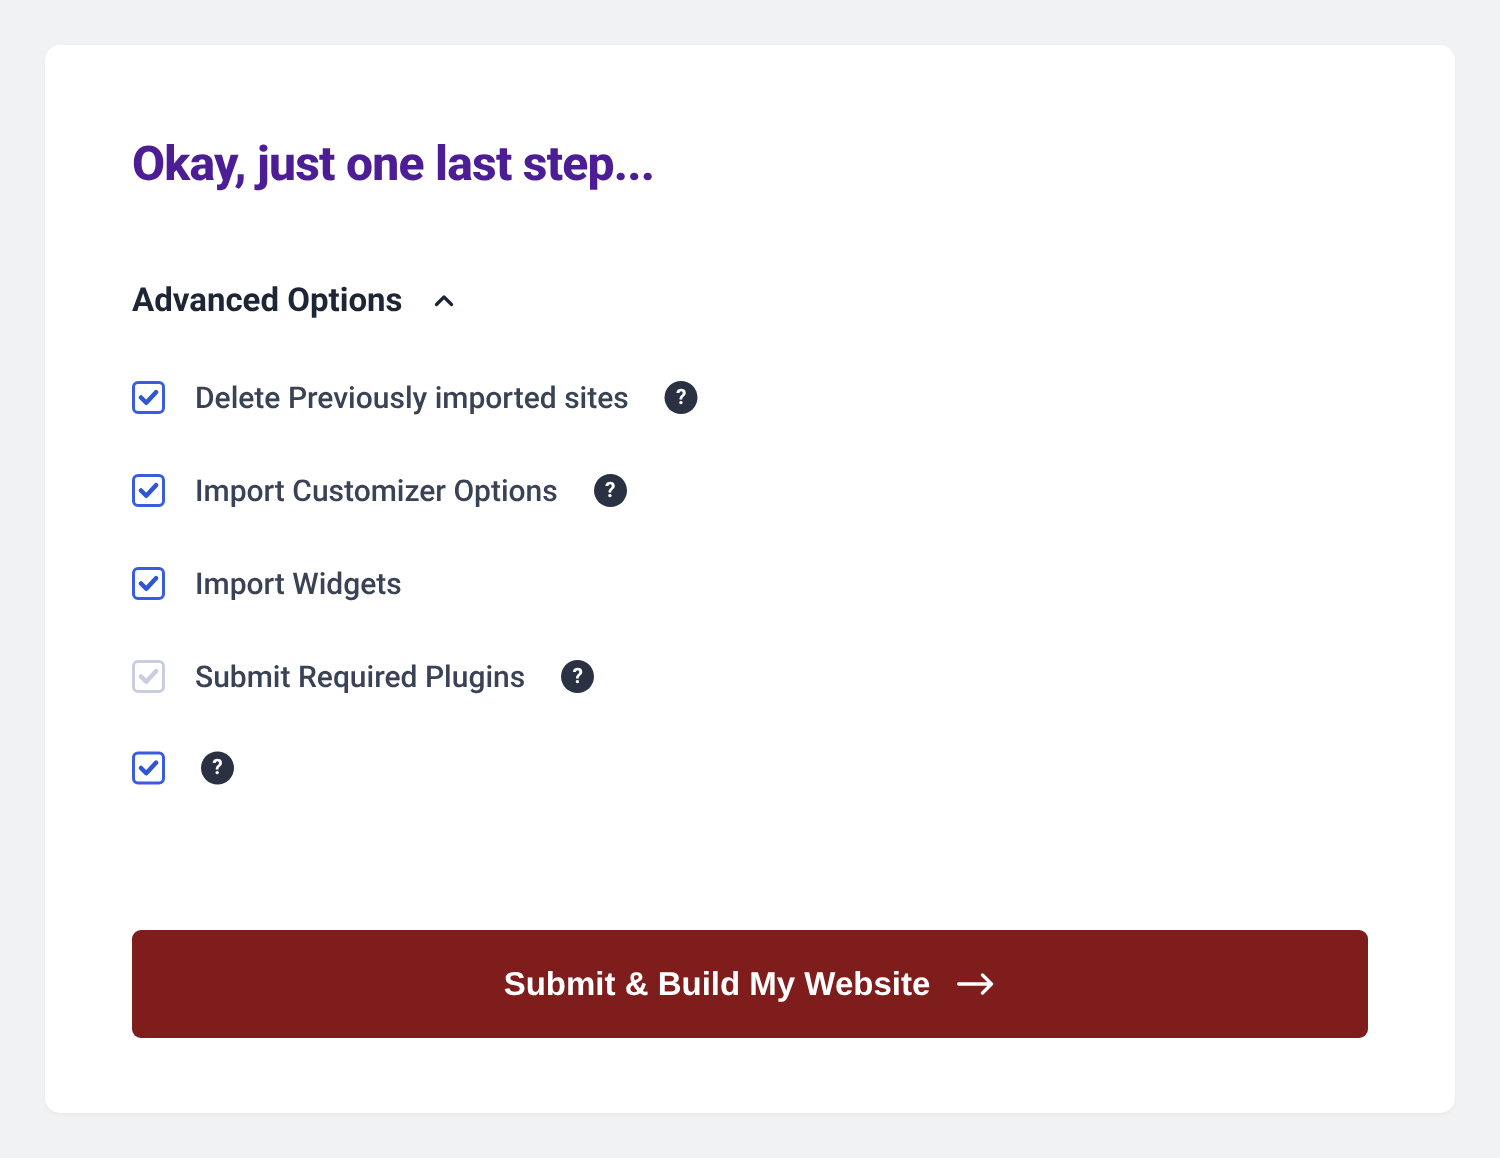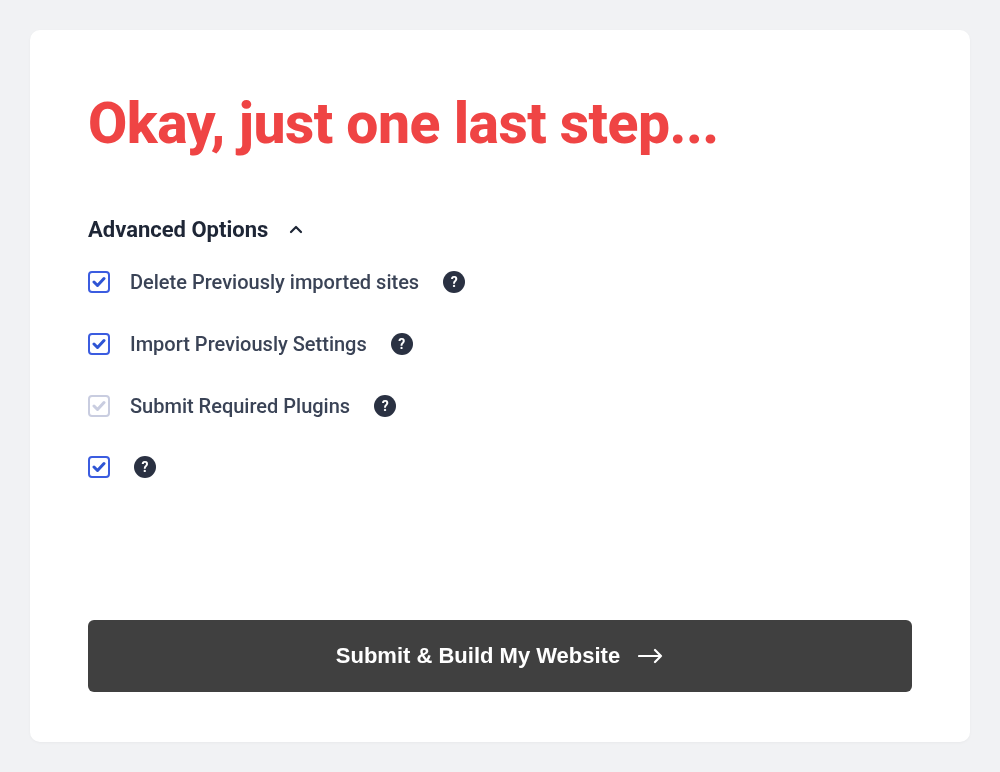--- a/index.html
+++ b/index.html
@@ -17,31 +17,31 @@
     .card {
       background: #ffffff;
       border-radius: 10px;
       padding: 60px 58px 50px 58px;
       height: 100%;
       display: flex;
       flex-direction: column;
       box-shadow: 0 1px 3px rgba(0,0,0,0.04);
     }
     .title {
-      font-size: 57px;
+      font-size: 32px;
       font-weight: 800;
-      color: #ef4444;
+      color: #4c1d95;
       letter-spacing: -0.5px;
       margin-bottom: 60px;
     }
     .section-header {
       display: flex;
       align-items: center;
       gap: 21px;
-      margin-bottom: 28px;
+      margin-bottom: 40px;
       cursor: pointer;
       user-select: none;
     }
     .section-title {
       font-size: 22px;
       font-weight: 700;
       color: #1e2636;
     }
     .chevron {
       width: 14px;
@@ -105,21 +105,21 @@
       align-items: center;
       justify-content: center;
       font-size: 14px;
       font-weight: 700;
       cursor: pointer;
       flex-shrink: 0;
       margin-left: 4px;
     }
     .submit-btn {
       margin-top: 50px;
-      background: #404040;
+      background: #7f1d1d;
       color: #ffffff;
       border: none;
       border-radius: 6px;
       height: 72px;
       font-size: 22px;
       font-weight: 700;
       display: flex;
       align-items: center;
       justify-content: center;
       gap: 18px;
@@ -158,24 +158,32 @@
       <span class="option-label">Delete Previously imported sites</span>
       <span class="help">?</span>
     </div>
 
     <div class="option-row">
       <span class="checkbox">
         <svg viewBox="0 0 14 14">
             <path class="check-path" d="M2 7 L5.5 10.5 L12 3.5"></path>
           </svg>
       </span>
-      <span class="option-label">Import Previously Settings</span>
-      <span class="help">?</span>
-    </div>
-
+      <span class="option-label">Import Customizer Options</span>
+      <span class="help">?</span>
+    </div>
+
+    <div class="option-row">
+      <span class="checkbox">
+        <svg viewBox="0 0 14 14">
+            <path class="check-path" d="M2 7 L5.5 10.5 L12 3.5"></path>
+          </svg>
+      </span>
+      <span class="option-label">Import Widgets</span>
+    </div>
 
     <div class="option-row">
       <span class="checkbox disabled">
         <svg viewBox="0 0 14 14">
             <path class="check-path" d="M2 7 L5.5 10.5 L12 3.5"></path>
           </svg>
       </span>
       <span class="option-label">Submit Required Plugins</span>
       <span class="help">?</span>
     </div>

